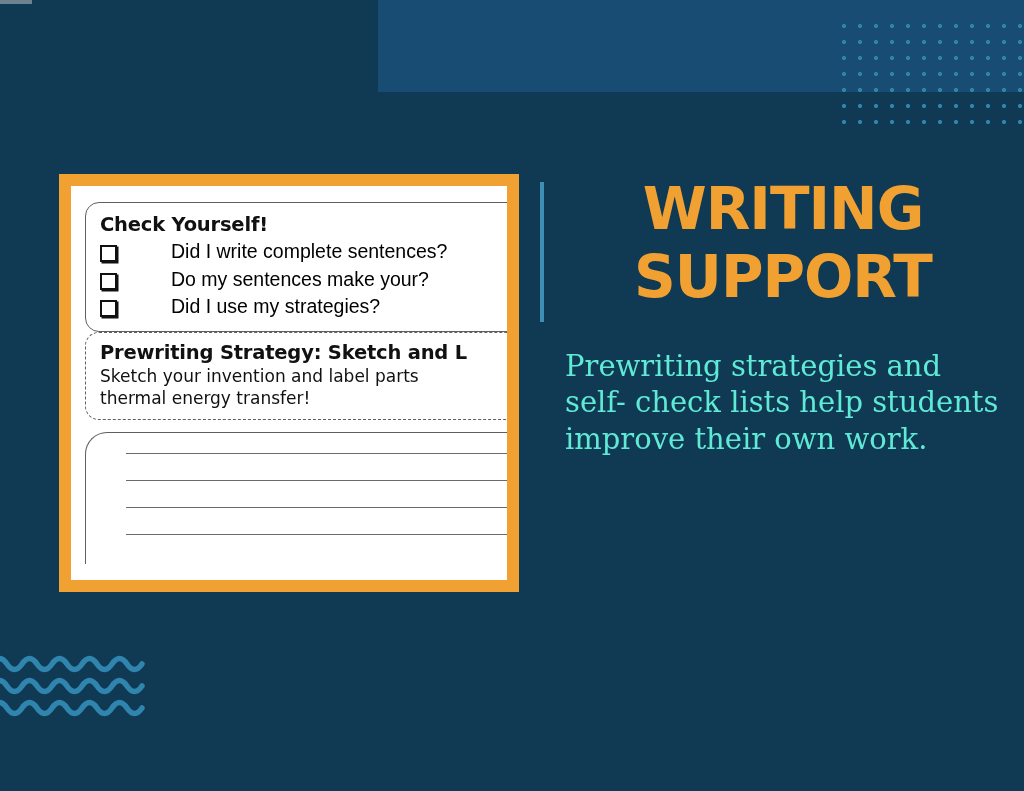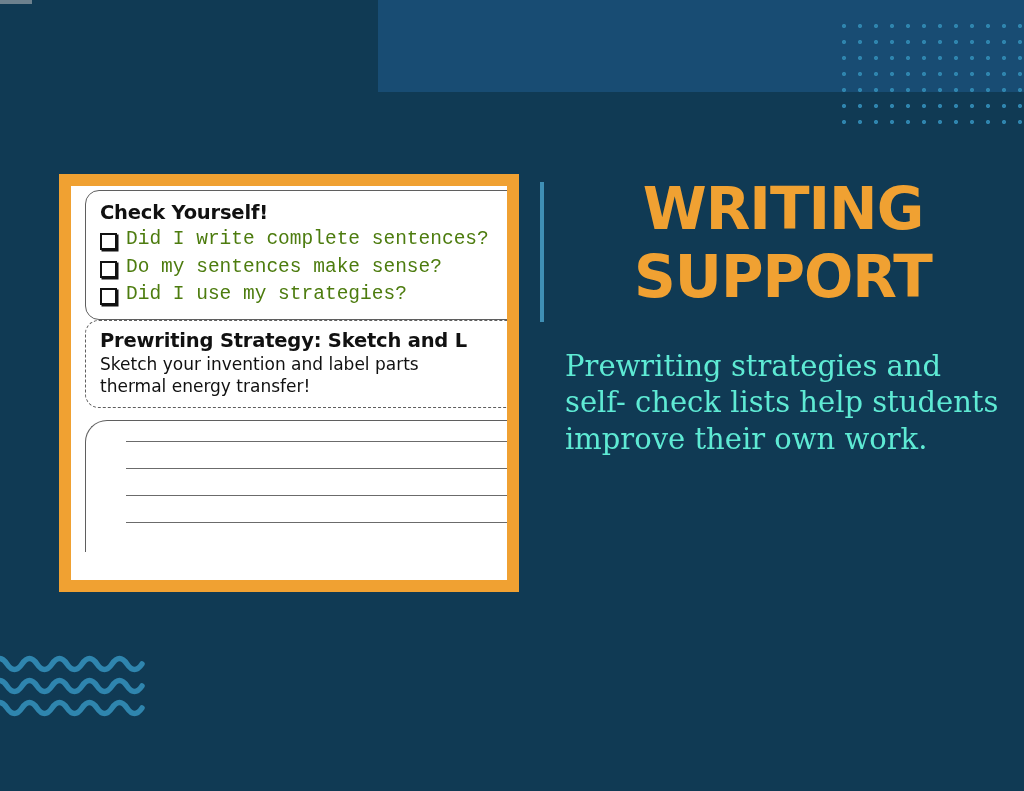--- a/index.html
+++ b/index.html
@@ -83,21 +83,21 @@
     position: relative;
     width: 436px;
     height: 394px;
     background: #ffffff;
     overflow: hidden;
   }
   
   .sheet {
     position: absolute;
     left: 14px;
-    top: 4px;
+    top: 16px;
     width: 520px;   
     height: 386px;
   }
 
   .panel {
     box-sizing: border-box;
     background: #fff;
   }
   .panel-solid {
     border: 1.6px solid #5f5f5f;
@@ -138,24 +138,25 @@
   .check-box {
     flex: 0 0 auto;
     width: 13px;
     height: 13px;
     border: 2.2px solid #111;
     margin-top: 6px;
     box-shadow: 1.5px 1.5px 0 #111;
     background: #fff;
   }
   .check-text {
-    font-family: Liberation Mono, monospace;
+    font-family: Liberation Sans, sans-serif;
     font-size: 19.5px;
-    color: #4d7c0f;
+    color: #000000;
     line-height: 1.3;
+    margin-left: 45px;
   }
   .sheet-p {
     font-family: "DejaVu Sans", sans-serif;
     font-size: 17px;
     color: #111;
     line-height: 1.28;
     white-space: nowrap;
   }
   .rule {
     height: 0;
@@ -228,21 +229,21 @@
         <div class="panel panel-solid">
           <div class="sheet-h">Check Yourself!</div>
 
           <div class="check-row">
             <span class="check-box"></span>
             <span class="check-text">Did I write complete sentences?</span>
           </div>
 
           <div class="check-row">
             <span class="check-box"></span>
-            <span class="check-text">Do my sentences make sense?</span>
+            <span class="check-text">Do my sentences make your?</span>
           </div>
 
           <div class="check-row">
             <span class="check-box"></span>
             <span class="check-text">Did I use my strategies?</span>
           </div>
         </div>
 
         <div class="panel panel-dashed">
           <div class="sheet-h">Prewriting Strategy: Sketch and L</div>

